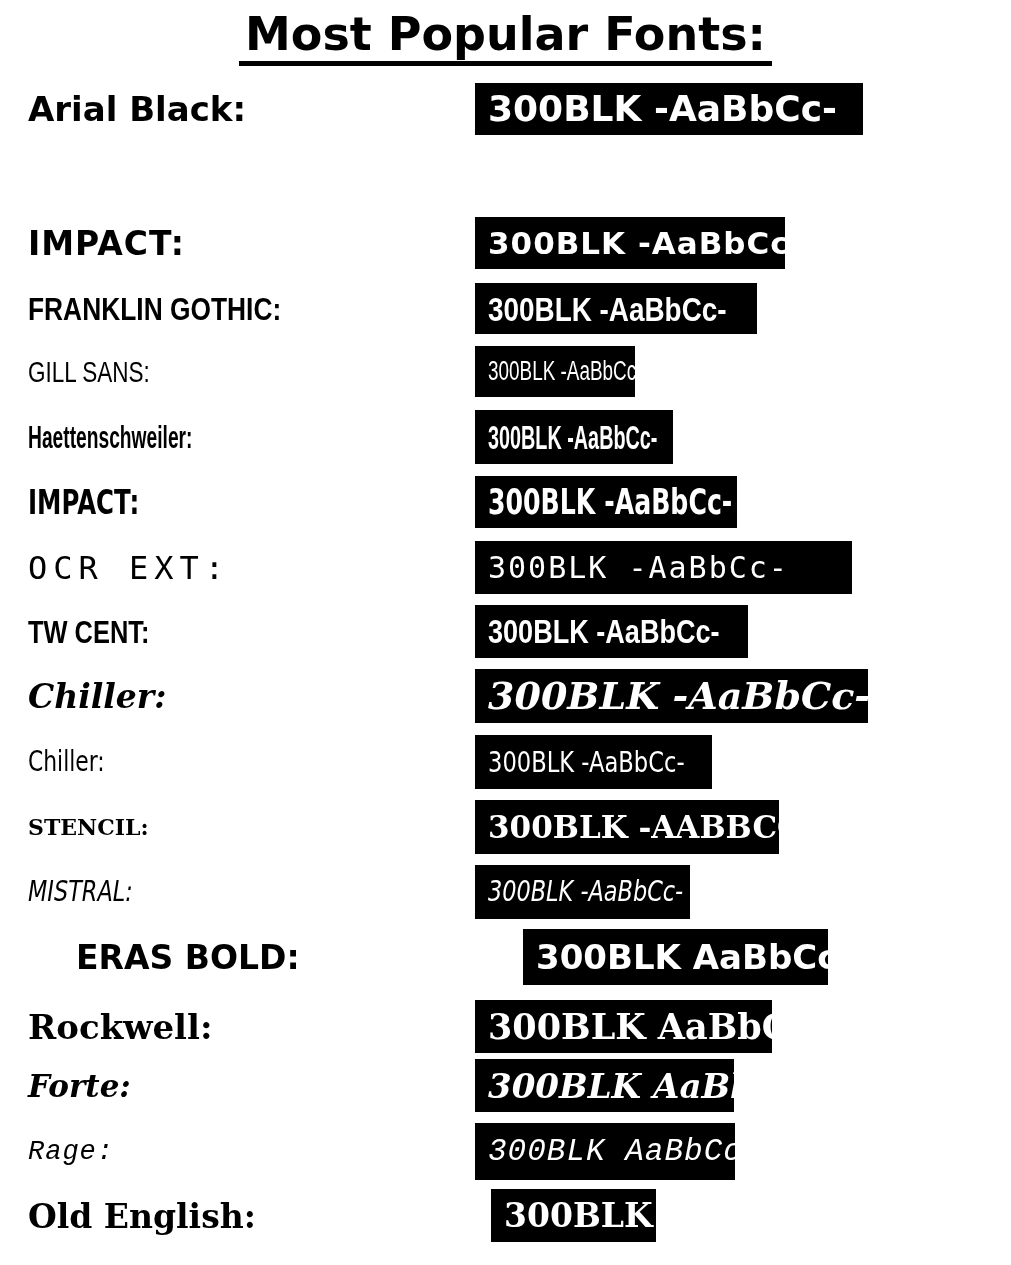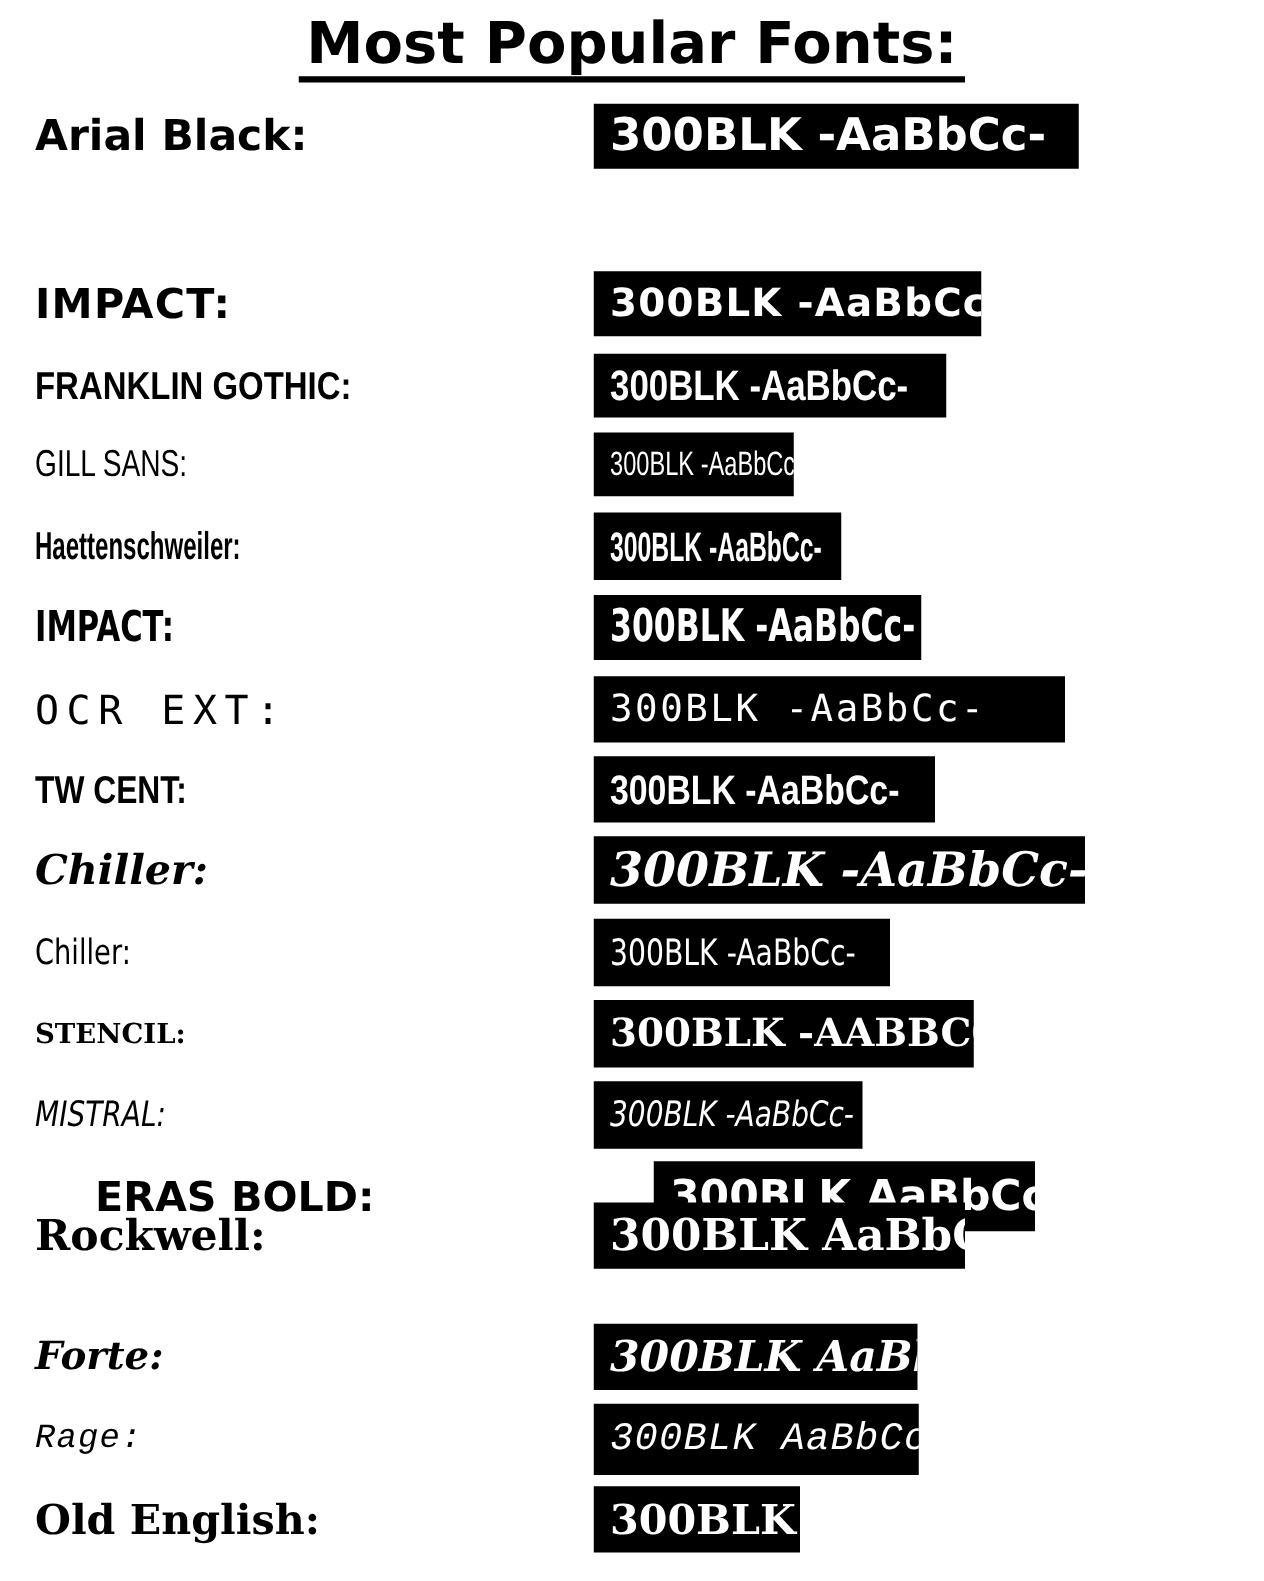--- a/index.html
+++ b/index.html
@@ -29,25 +29,25 @@
   .r5 {top:346px; height:51px;} .r5  .blk{width:160px;}
   .r6 {top:410px; height:54px;} .r6  .blk{width:198px;}
   .r7 {top:476px; height:52px;} .r7  .blk{width:262px;}
   .r8 {top:541px; height:53px;} .r8  .blk{width:377px;}
   .r9 {top:605px; height:53px;} .r9  .blk{width:273px;}
   .r10{top:669px; height:54px;} .r10 .blk{width:393px;}
   .r11{top:735px; height:54px;} .r11 .blk{width:237px;}
   .r12{top:800px; height:54px;} .r12 .blk{width:304px;}
   .r13{top:865px; height:54px;} .r13 .blk{width:215px;}
   .r14{top:929px; height:56px;} .r14 .blk{width:305px;}
-  .r15{top:962px; height:53px;} .r15 .blk{width:297px;}
+  .r15{top:1000px; height:53px;} .r15 .blk{width:297px;}
   .r16{top:1059px;height:53px;} .r16 .blk{width:259px;}
   .r17{top:1123px;height:57px;} .r17 .blk{width:260px;}
   .r18{top:1189px;height:53px;}
-  .r18 .blk.b1{width:165px;}
+  .r18 .blk.b1{width:165px;margin-left:16px;}
   .r18 .blk.b2{left:662px;width:150px;}
 
   
   .f-arial    {font-family:"DejaVu Sans",sans-serif;font-weight:700;}
   .r1 .lab{font-size:34px;} .r1 .st{font-size:36px;}
 
   .f-copper   {font-family:"Liberation Serif",serif;font-weight:700;font-variant:small-caps;letter-spacing:2px;}
   .r2 .lab{font-size:32px;} .r2 .st{font-size:37px;letter-spacing:1px;}
 
   .f-bauhaus  {font-family:"DejaVu Sans",sans-serif;font-weight:700;}

